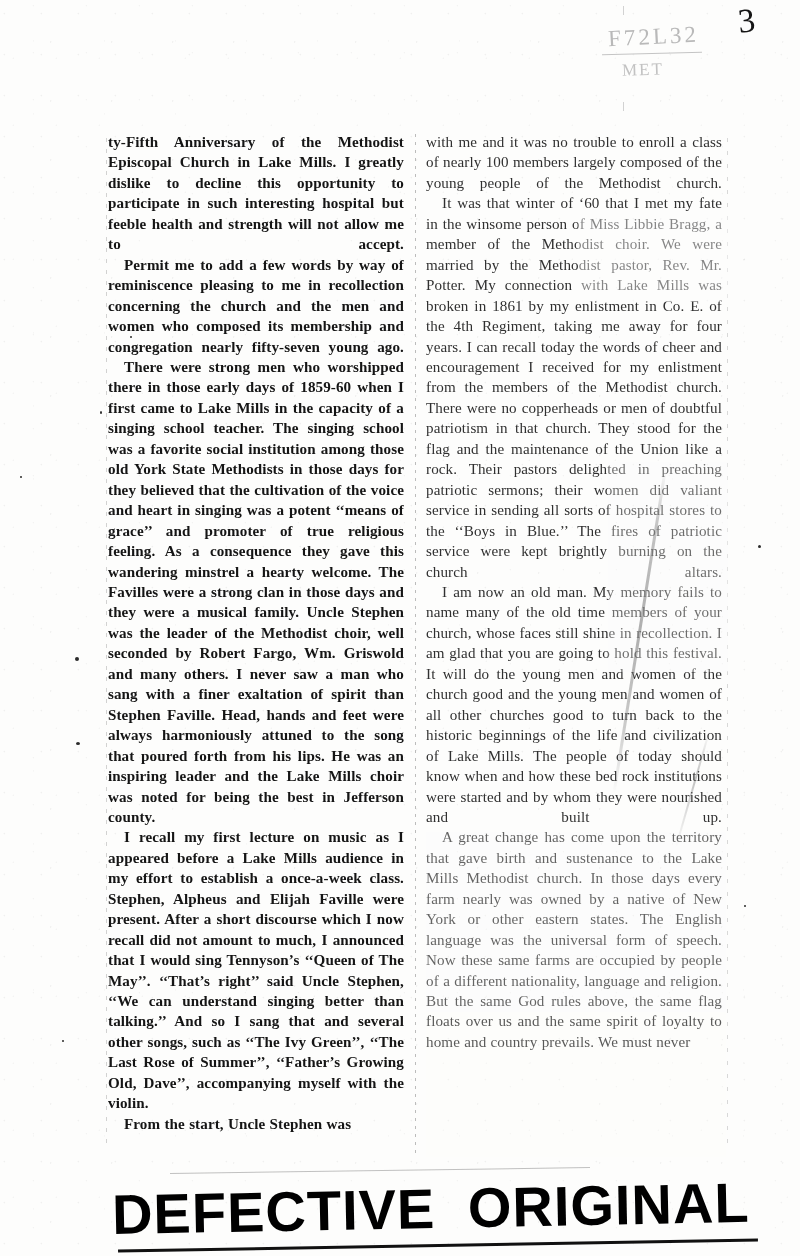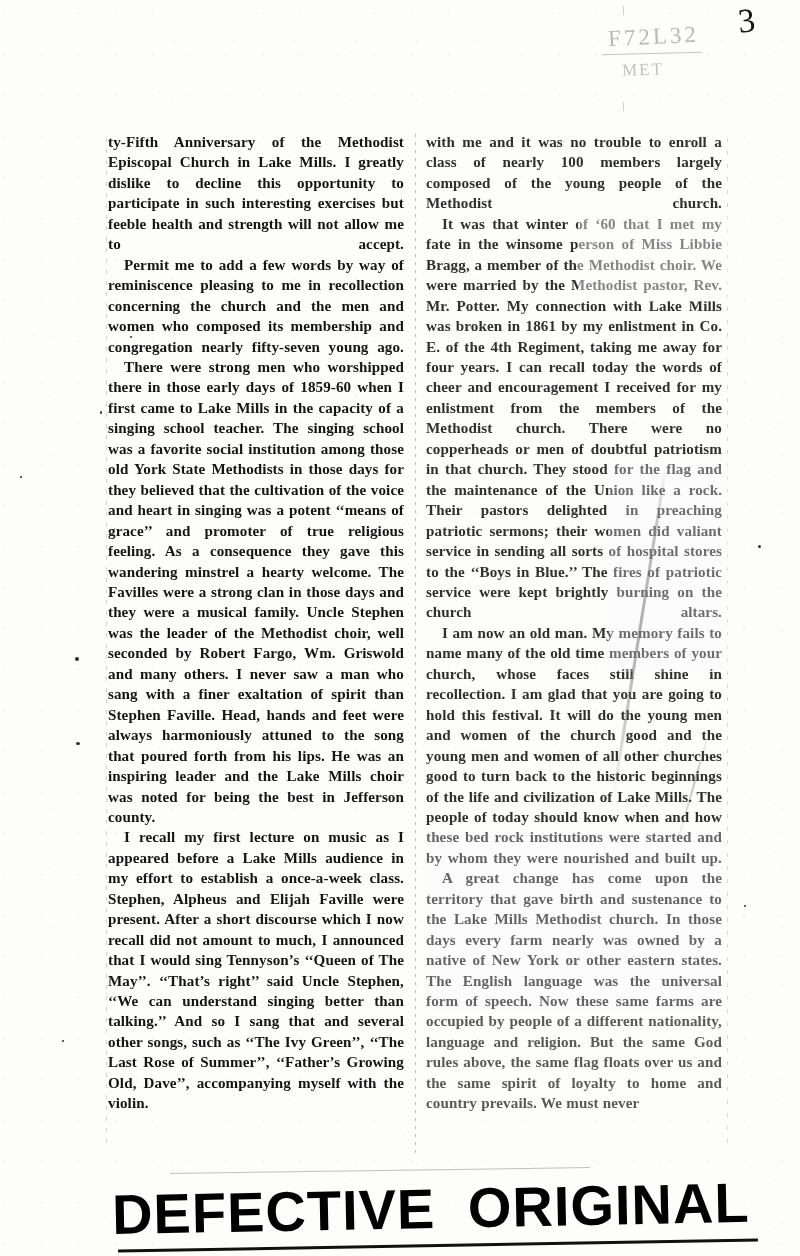--- a/index.html
+++ b/index.html
@@ -155,21 +155,21 @@
     line-height: 20.45px;
     color: #151515;
     font-weight: 700;
     letter-spacing: .1px;
     word-spacing: .4px;
   }
   .column p.indent { text-indent: 16px; }
   .column p.last   { text-align-last: left; }
 
   
-  #col-right p { color: #303030; font-weight: 700; }
+  #col-right p { color: #303030; font-weight: 400; }
 
   
   .fade-band {
     position: absolute;
     pointer-events: none;
     background: rgba(253,253,252,.40);
   }
 
   
   #crease {
@@ -272,24 +272,25 @@
     <div id="page-number">3</div>
   </div>
 
   <div id="clipping">
 
     <div id="edge-rule-left"></div>
     <div id="edge-rule-right"></div>
     <div id="col-rule"></div>
 
     <div class="column" id="col-left">
-      <p>ty-Fifth Anniversary of the Methodist Episcopal Church in Lake Mills. I greatly dislike to decline this opportunity to participate in such interesting exercises but feeble health and strength will not allow me to accept.</p>
+      <p>ty-Fifth Anniversary of the Methodist Episcopal Church in Lake Mills. I greatly dislike to decline this opportunity to participate in such interesting hospital but feeble health and strength will not allow me to accept.</p>
       <p class="indent">Permit me to add a few words by way of reminiscence pleasing to me in recollection concerning the church and the men and women who composed its membership and congregation nearly fifty-seven young ago.</p>
       <p class="indent">There were strong men who worshipped there in those early days of 1859-60 when I first came to Lake Mills in the capacity of a singing school teacher. The singing school was a favorite social institution among those old York State Methodists in those days for they believed that the cultivation of the voice and heart in singing was a potent ‘‘means of grace’’ and promoter of true religious feeling. As a consequence they gave this wandering minstrel a hearty welcome. The Favilles were a strong clan in those days and they were a musical family. Uncle Stephen was the leader of the Methodist choir, well seconded by Robert Fargo, Wm. Griswold and many others. I never saw a man who sang with a finer exaltation of spirit than Stephen Faville. Head, hands and feet were always harmoniously attuned to the song that poured forth from his lips. He was an inspiring leader and the Lake Mills choir was noted for being the best in Jefferson county.</p>
       <p class="indent">I recall my first lecture on music as I appeared before a Lake Mills audience in my effort to establish a once-a-week class. Stephen, Alpheus and Elijah Faville were present. After a short discourse which I now recall did not amount to much, I announced that I would sing Tennyson’s ‘‘Queen of The May’’. ‘‘That’s right’’ said Uncle Stephen, ‘‘We can understand singing better than talking.’’ And so I sang that and several other songs, such as ‘‘The Ivy Green’’, ‘‘The Last Rose of Summer’’, ‘‘Father’s Growing Old, Dave’’, accompanying myself with the violin.</p>
+      <p class="indent last">From the start, Uncle Stephen was</p>
     </div>
 
     <div class="column" id="col-right">
       <p>with me and it was no trouble to enroll a class of nearly 100 members largely composed of the young people of the Methodist church.</p>
       <p class="indent">It was that winter of ‘60 that I met my fate in the winsome person of Miss Libbie Bragg, a member of the Methodist choir. We were married by the Methodist pastor, Rev. Mr. Potter. My connection with Lake Mills was broken in 1861 by my enlistment in Co. E. of the 4th Regiment, taking me away for four years. I can recall today the words of cheer and encouragement I received for my enlistment from the members of the Methodist church. There were no copperheads or men of doubtful patriotism in that church. They stood for the flag and the maintenance of the Union like a rock. Their pastors delighted in preaching patriotic sermons; their women did valiant service in sending all sorts of hospital stores to the ‘‘Boys in Blue.’’ The fires of patriotic service were kept brightly burning on the church altars.</p>
       <p class="indent">I am now an old man. My memory fails to name many of the old time members of your church, whose faces still shine in recollection. I am glad that you are going to hold this festival. It will do the young men and women of the church good and the young men and women of all other churches good to turn back to the historic beginnings of the life and civilization of Lake Mills. The people of today should know when and how these bed rock institutions were started and by whom they were nourished and built up.</p>
       <p class="indent last">A great change has come upon the territory that gave birth and sustenance to the Lake Mills Methodist church. In those days every farm nearly was owned by a native of New York or other eastern states. The English language was the universal form of speech. Now these same farms are occupied by people of a different nationality, language and religion. But the same God rules above, the same flag floats over us and the same spirit of loyalty to home and country prevails. We must never</p>
     </div>
 
     <div class="fade-band" style="left:470px; top:80px;  width:150px; height:90px;  background:rgba(253,253,252,.42);"></div>

